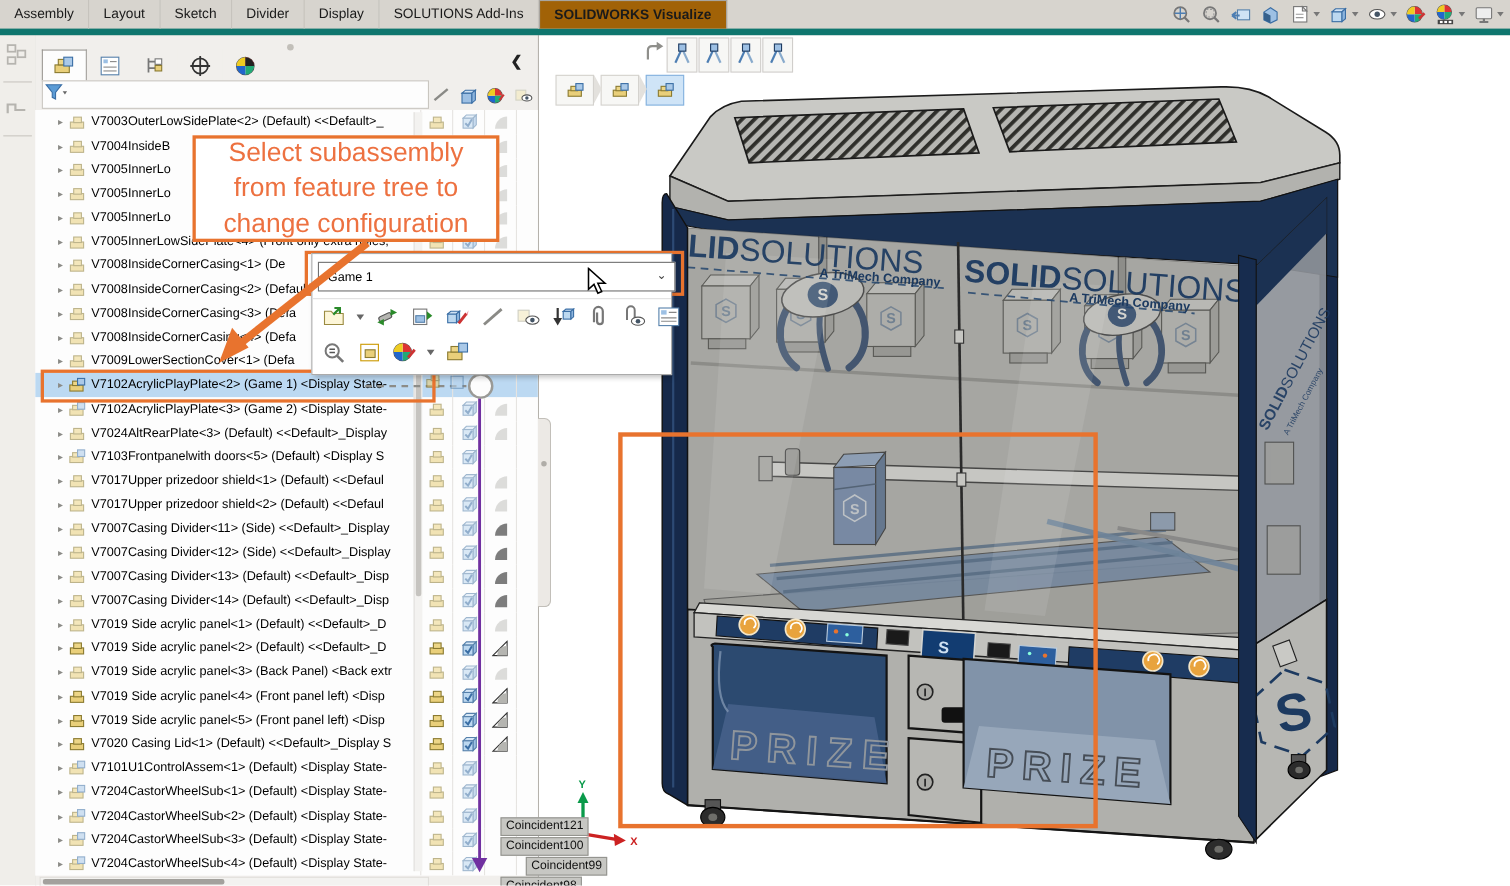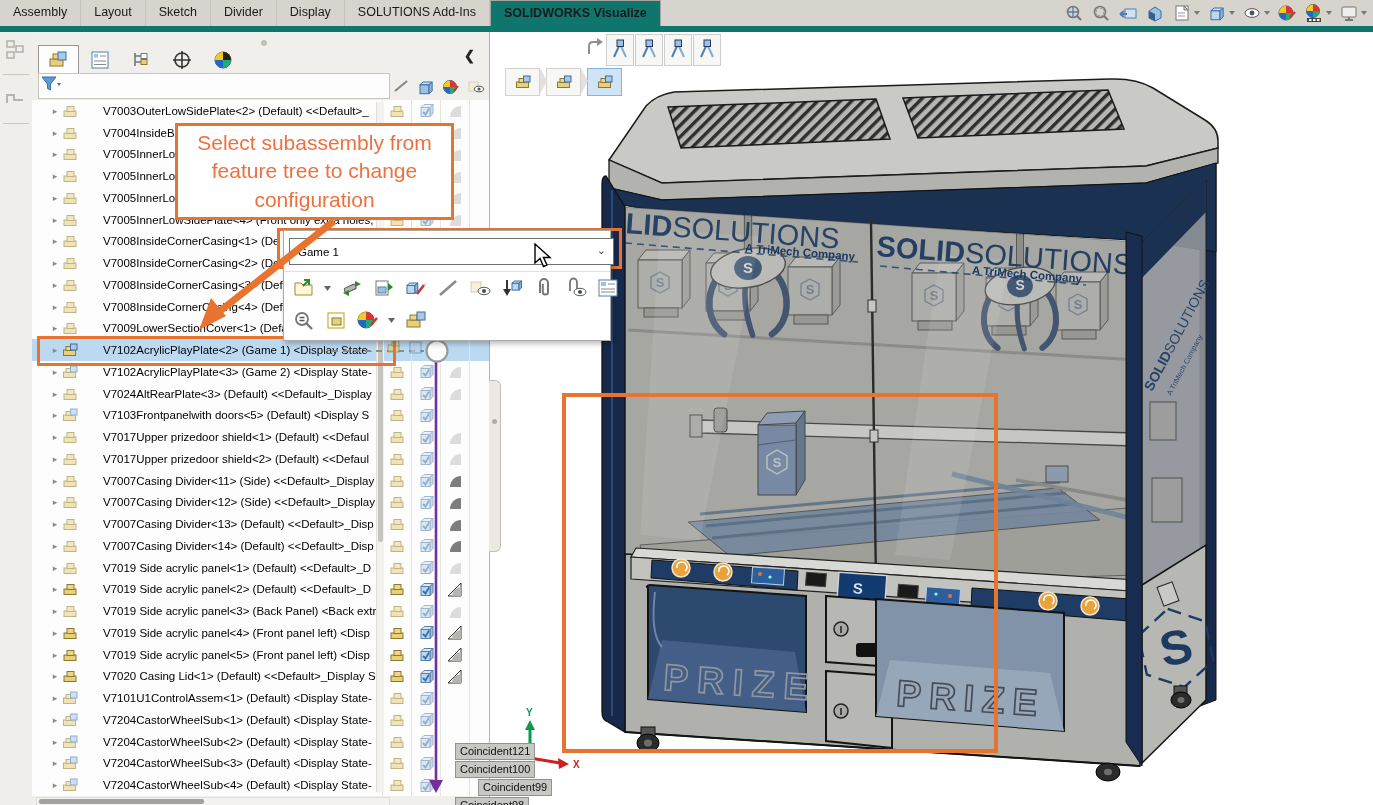--- a/index.html
+++ b/index.html
@@ -1,21 +1,21 @@
 <!DOCTYPE html>
 <html><head>
 <meta charset="utf-8">
 <style>
   html,body{margin:0;padding:0;}
   body{width:1373px;height:805px;overflow:hidden;font-family:"Liberation Sans",sans-serif;background:#fff;position:relative;}
   #app{position:absolute;inset:0;}
   
   #menubar{position:absolute;left:0;top:0;width:1373px;height:26px;background:#d7d4ce;border-bottom:6px solid #0f766e;display:flex;align-items:stretch;z-index:30;}
   .menu-tab{padding:0 13px;line-height:25px;font-size:12.5px;color:#1a1a1a;border-right:1px solid #c6c3bd;cursor:default;}
-  .menu-tab.active{background:#0f766e;font-weight:bold;border:1px solid #a8a5a0;border-bottom:none;}
+  .menu-tab.active{background:#a16207;font-weight:bold;border:1px solid #a8a5a0;border-bottom:none;}
   #hud{position:absolute;right:6px;top:0;height:26px;display:flex;align-items:center;gap:7px;}
   .hud-ic{display:flex;align-items:center;gap:2px;}
   .caret{width:0;height:0;border-left:3.5px solid transparent;border-right:3.5px solid transparent;border-top:4px solid #777;}
   
   #leftstrip{position:absolute;left:0;top:26px;width:32px;height:779px;background:#f0eeea;border-right:1px solid #d8d5cf;z-index:5;}
   .lstrip-ic{margin:12px auto 4px auto;width:24px;height:28px;opacity:.8;display:block;}
   .lstrip-sep{border-top:1px solid #c9c6c0;margin:8px 3px;}
   
   #fmpanel{position:absolute;left:32px;top:26px;width:457px;height:779px;background:#f1efec;border-right:1px solid #b5b2ac;z-index:5;}
   #paneldot{position:absolute;left:229px;top:14px;width:6px;height:6px;border-radius:50%;background:#c2bfb9;}
@@ -26,21 +26,21 @@
   #filterrow{position:absolute;left:6px;top:47px;width:350px;height:24px;background:#fdfdfd;border:1px solid #c9c6c0;display:flex;align-items:center;}
   #filterrow input{border:none;outline:none;flex:1;height:18px;font-size:11px;background:transparent;}
   #dpheader{position:absolute;left:356px;top:47px;width:100px;height:26px;display:flex;}
   .dph{width:25px;display:flex;align-items:center;justify-content:center;}
   
   #tree{position:absolute;left:0;top:74px;width:457px;height:696px;background:#fdfdfd;overflow:hidden;}
   .trow{height:21.75px;display:flex;align-items:center;font-size:11.5px;color:#000;white-space:nowrap;}
   .trow.sel{background:#bcd9f2;}
   .exp{width:14px;margin-left:16px;color:#8b8b87;font-size:9px;flex:none;text-align:center;}
   .ticon{width:18px;flex:none;display:flex;align-items:center;}
-  .tlabel{flex:1;overflow:hidden;min-width:0;padding-left:3px;margin-left:20px;}
+  .tlabel{flex:1;overflow:hidden;min-width:0;padding-left:3px;}
   .dp{width:28px;flex:none;height:100%;display:flex;align-items:center;justify-content:center;border-left:1px solid #e6e4e1;}
   .dp.last{width:19px;}
   .tone-pale .ticon svg,.tone-pale .dp svg{opacity:.55;}
   .tone-bright .ticon svg,.tone-bright .dp svg{opacity:1;}
   #vscroll{position:absolute;left:344px;top:76px;width:7px;height:690px;background:#f3f2f0;border-left:1px solid #e2e0dd;}
   #vscroll .thumb{position:absolute;left:1px;top:190px;width:5px;height:250px;background:#c6c4c0;border-radius:2px;}
   #hscroll{position:absolute;left:4px;top:771px;width:352px;height:8px;background:#f3f2f0;border:1px solid #e0deda;}
   #hscroll .thumb{position:absolute;left:2px;top:1px;width:165px;height:5px;background:#a3a19d;border-radius:2px;}
   #splitgrab{position:absolute;left:489px;top:380px;width:11px;height:170px;background:#ece9e5;border:1px solid #c2bfb9;border-left:none;border-radius:0 6px 6px 0;z-index:6;}
   #splitgrab .dot{position:absolute;left:3px;top:38px;width:5px;height:5px;border-radius:50%;background:#b0ada8;}
@@ -49,21 +49,21 @@
   #modelsvg{position:absolute;left:0;top:0;}
   #breadcrumbs{position:absolute;left:15px;top:42px;display:flex;z-index:4;}
   .crumb{width:33px;height:26px;background:#f7f7f5;border:1px solid #d4d2ce;display:flex;align-items:center;justify-content:center;}
   .crumb.active{background:#cfe4f7;border:1px solid #86b2de;}
   .crumb-sep{width:0;height:0;border-top:13px solid transparent;border-bottom:13px solid transparent;border-left:7px solid #e3e1dd;margin-right:-1px;z-index:2;}
   #matebtns{position:absolute;left:116px;top:8px;display:flex;gap:1px;z-index:4;}
   .matebtn{width:26px;height:30px;background:#f7f7f5;border:1px solid #d0cecb;display:flex;align-items:center;justify-content:center;}
   #brancharrow{position:absolute;left:96px;top:12px;z-index:4;}
   
   .orange-rect{position:absolute;border:3px solid #e8732e;z-index:40;pointer-events:none;}
-  #callout{position:absolute;left:175px;top:123px;width:257px;height:91px;background:#fff;border:3px solid #e8732e;color:#ed7140;font-size:21px;line-height:1.35;text-align:center;display:flex;align-items:center;justify-content:center;padding:0 8px;z-index:45;}
+  #callout{position:absolute;left:175px;top:123px;width:257px;height:91px;background:#fff;border:3px solid #e8732e;color:#ed7140;font-size:24px;line-height:1.35;text-align:center;display:flex;align-items:center;justify-content:center;padding:0 8px;z-index:45;}
   #arrowsvg{position:absolute;left:0;top:0;z-index:44;pointer-events:none;}
   
   #popup{position:absolute;left:283px;top:230px;width:326px;height:109px;background:#fff;border:1px solid #ababab;box-shadow:2px 3px 5px rgba(0,0,0,.25);z-index:42;}
   #cfgdrop{position:absolute;left:5px;top:7px;width:315px;height:25px;border:1px solid #717171;background:#fff;display:flex;align-items:center;font-size:11.5px;padding-left:8px;}
   #cfgdrop .chev{position:absolute;right:7px;top:5px;color:#444;font-size:11px;}
   #popsep{position:absolute;left:0;top:40px;width:100%;border-top:1px solid #e0e0e0;}
   .poprow{position:absolute;left:8px;display:flex;align-items:center;gap:8px;}
   .popic{width:24px;height:22px;display:flex;align-items:center;justify-content:center;}
   .popcaret{width:8px;display:flex;align-items:center;}
   

